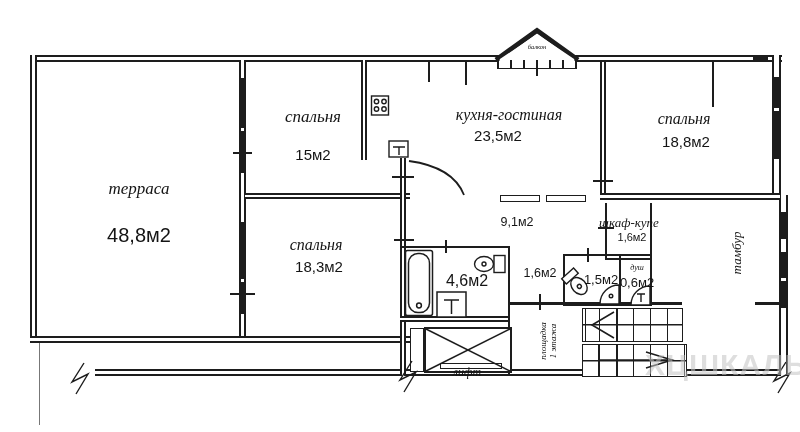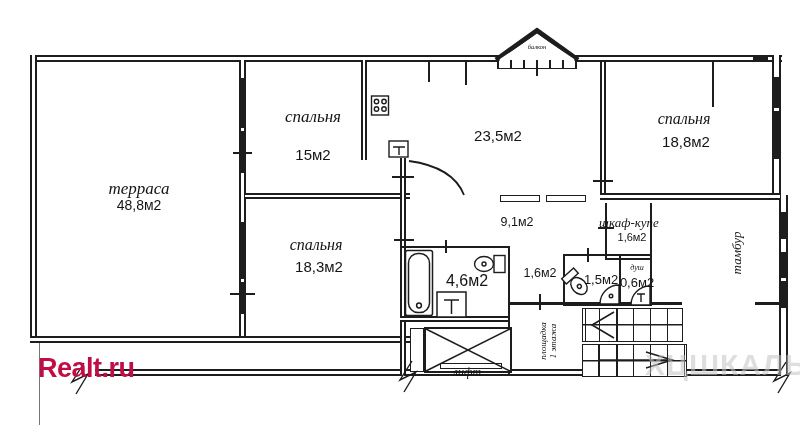--- a/index.html
+++ b/index.html
@@ -183,25 +183,26 @@
       <polyline points="646,352 672,360 646,368"></polyline>
     </g>
     <g fill="none" stroke="#1d1d1d" stroke-width="1.4">
       <polyline points="84,363 72,382 88,374 76,394"></polyline>
       <polyline points="412,361 400,380 416,372 404,392"></polyline>
       <polyline points="786,362 774,381 790,373 778,393"></polyline>
     </g>
   </svg>
 
   <div class="lbl rname" style="left:139px;top:179px">терраса</div>
-  <div class="lbl rarea" style="left:139px;top:197px;font-size:14px">48,8м2</div>
+  <div class="lbl rarea" style="left:139px;top:224px;font-size:20px">48,8м2</div>
 
   <div class="lbl rname" style="left:313px;top:107px">спальня</div>
   <div class="lbl rarea" style="left:313px;top:146px">15м2</div>
 
+  <div class="lbl rname" style="left:509px;top:106px;font-size:16px">кухня-гостиная</div>
   <div class="lbl rarea" style="left:498px;top:127px">23,5м2</div>
 
   <div class="lbl rname" style="left:684px;top:110px;font-size:16px">спальня</div>
   <div class="lbl rarea" style="left:686px;top:133px">18,8м2</div>
 
   <div class="lbl rname" style="left:316px;top:236px;font-size:16px">спальня</div>
   <div class="lbl rarea" style="left:319px;top:258px">18,3м2</div>
 
   <div class="lbl rarea" style="left:517px;top:215px;font-size:12.5px">9,1м2</div>
   <div class="lbl rarea" style="left:540px;top:266px;font-size:12.5px">1,6м2</div>
@@ -218,17 +219,16 @@
   <div class="lbl rname" style="left:537px;top:43px;font-size:6.5px">балкон</div>
 
   <div class="vtext" style="left:709px;top:245px;width:56px;height:16px;font-size:13px">тамбур</div>
 
   <div class="vtext" style="left:521px;top:330px;width:56px;height:22px;font-size:9px;line-height:1.15">
     <span style="display:block">площадка</span>
     <span style="display:block">1 этажа</span>
   </div>
 
   <div class="logo">
-    <span style="display: block; color: rgb(192, 13, 69);">Realt.ru</span>
   </div>
   <div class="watermark">ХЦШКАЛЬ</div>
 
 </div>
 
 </body></html>

